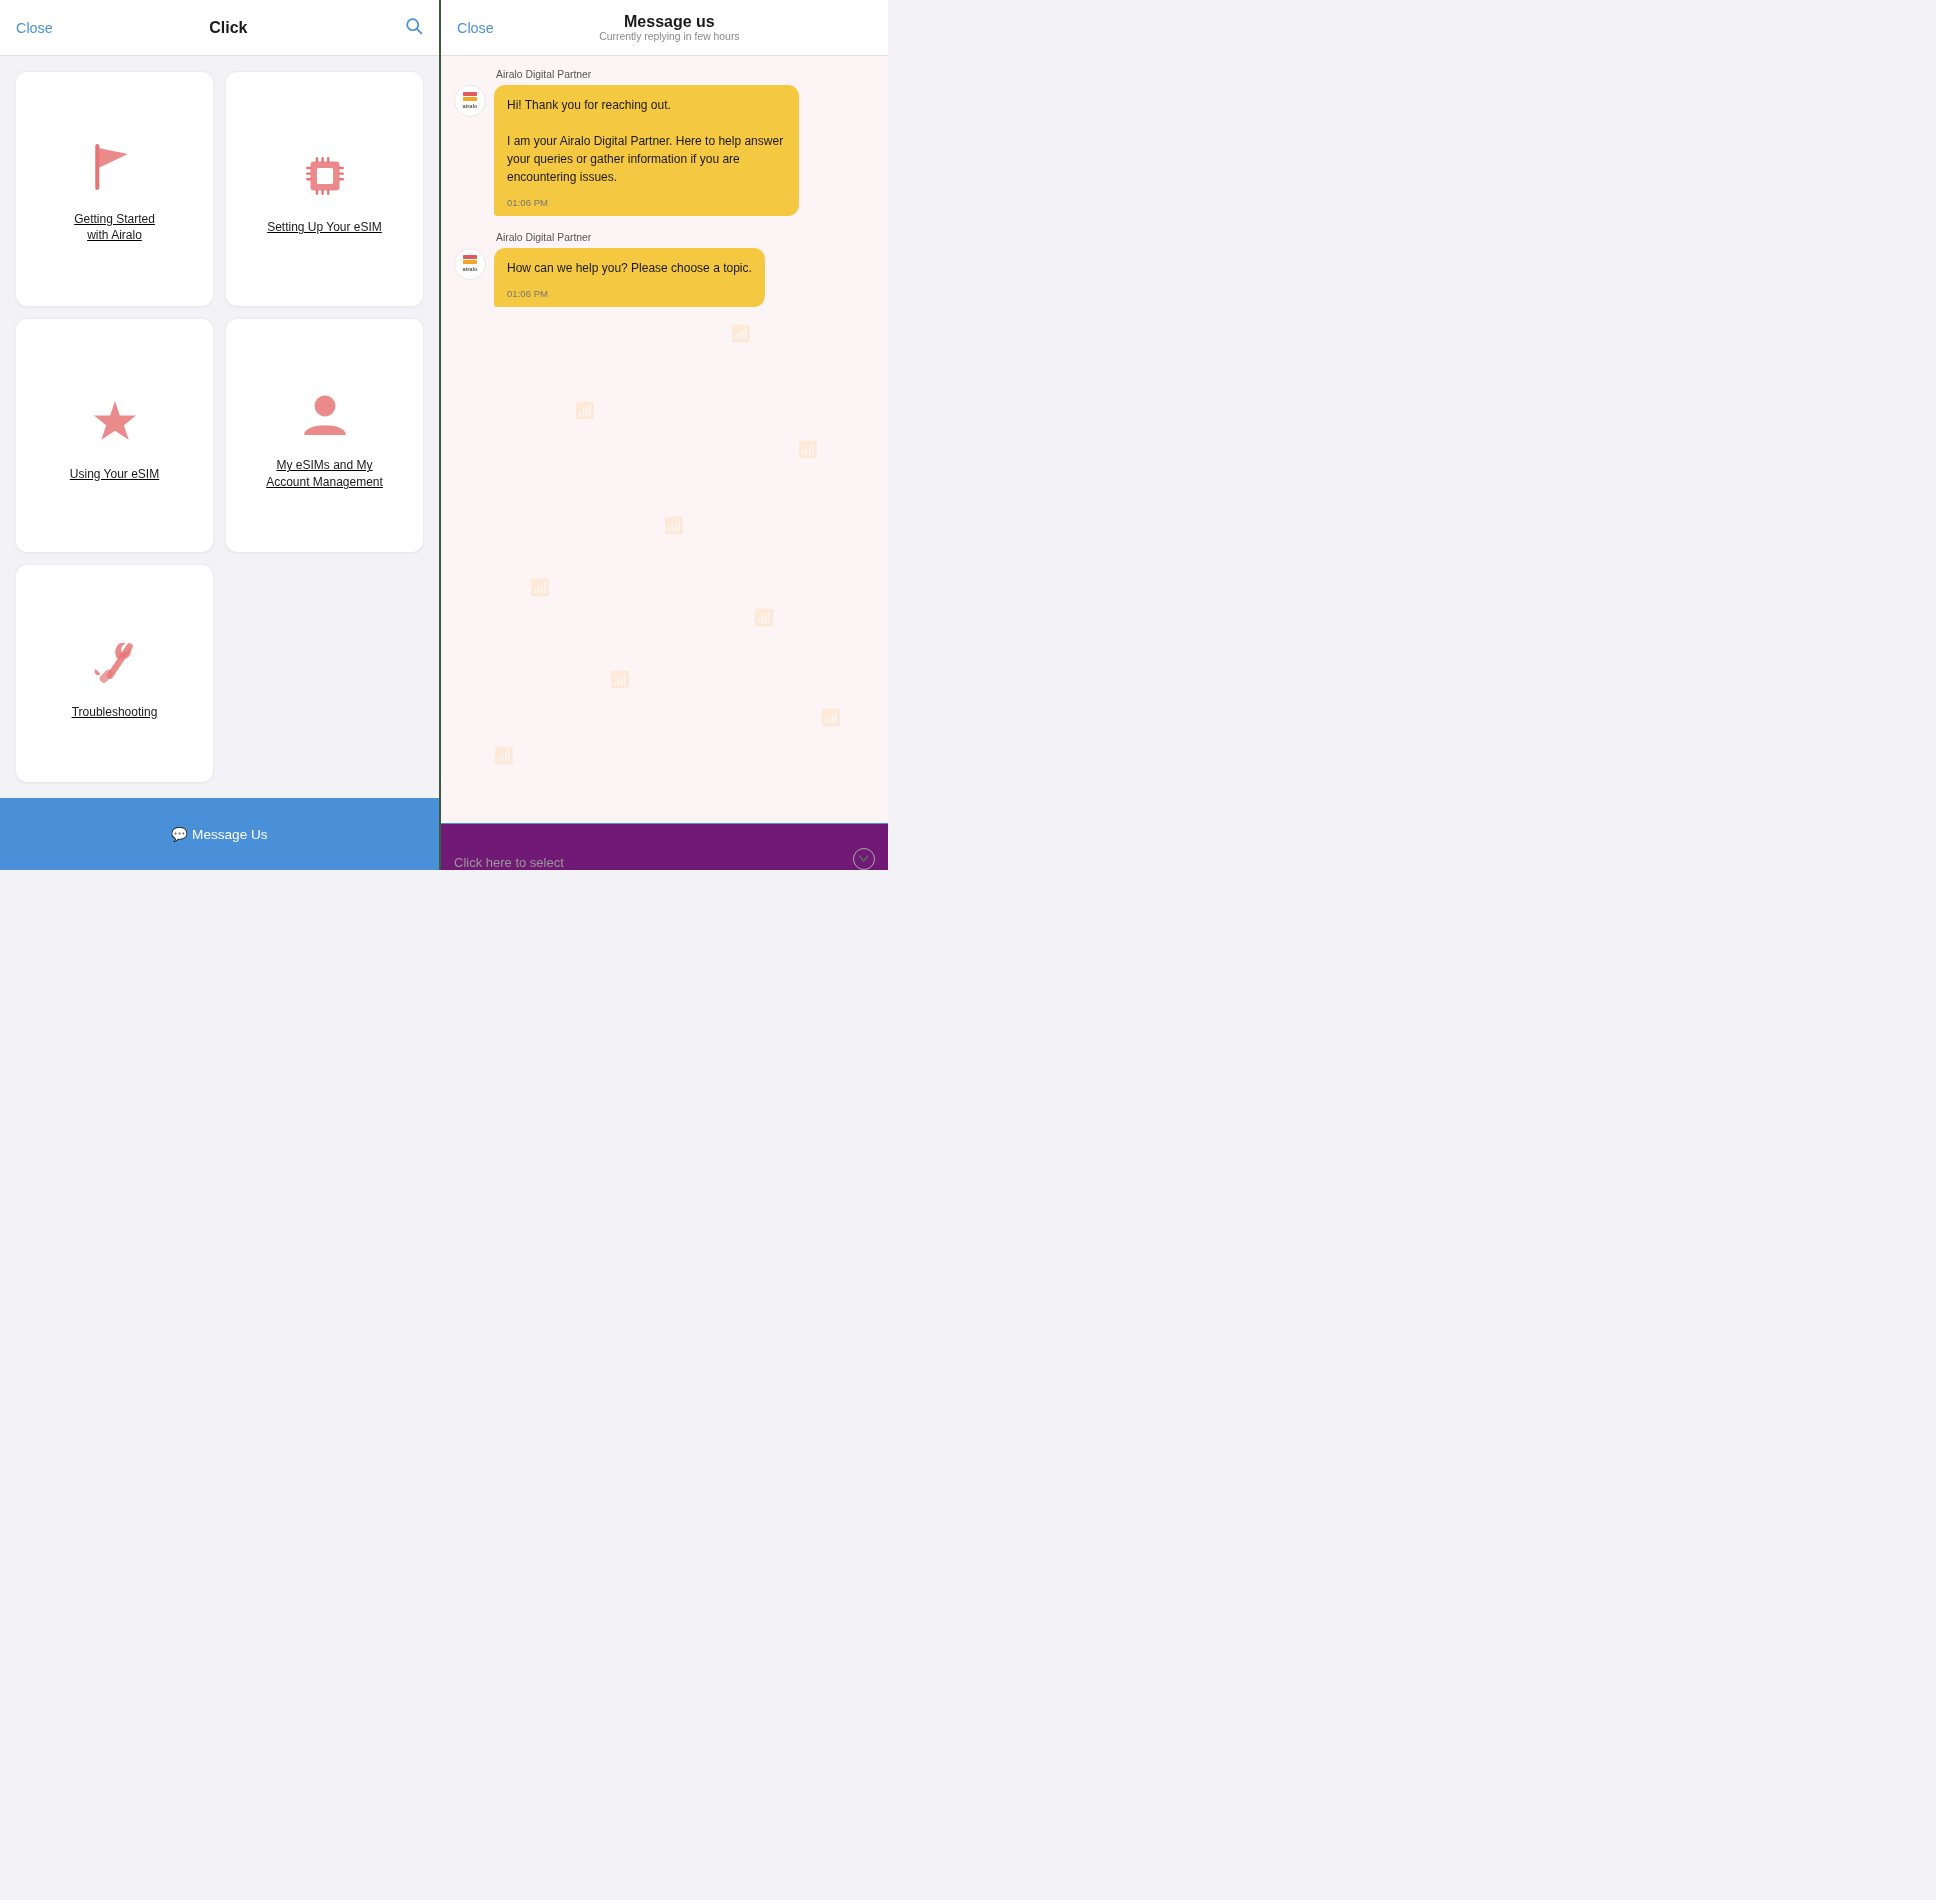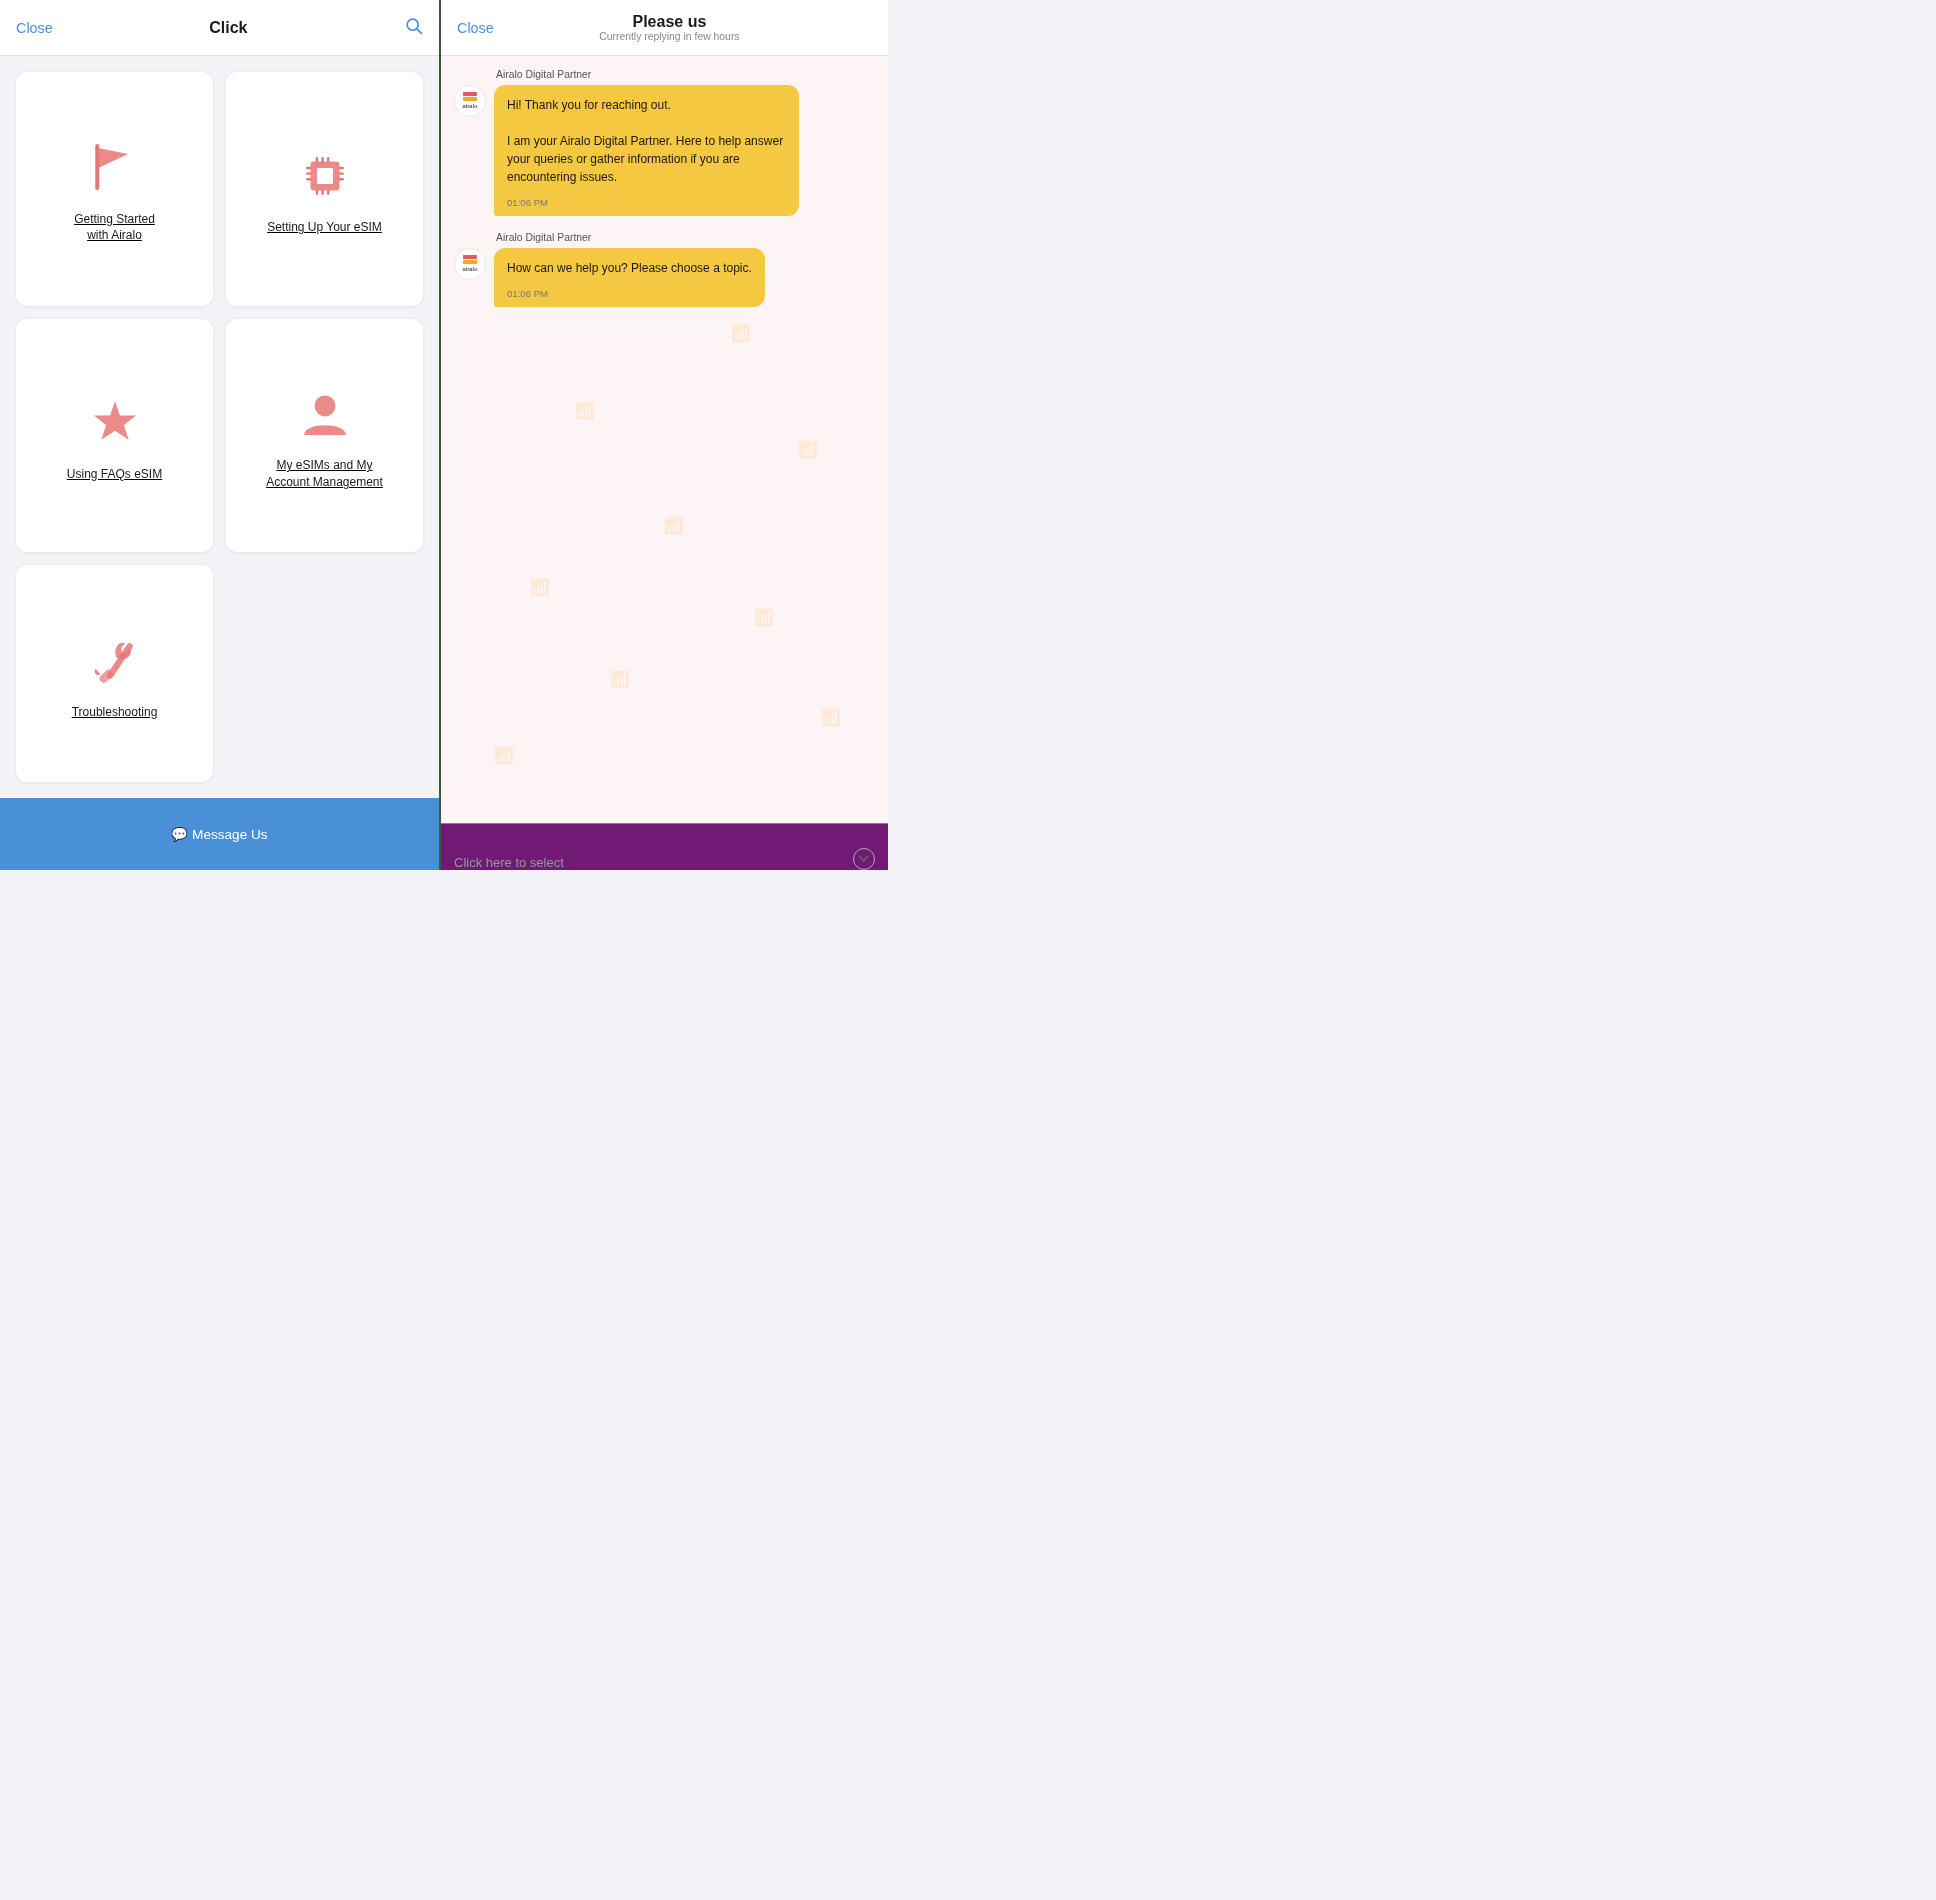--- a/index.html
+++ b/index.html
@@ -336,21 +336,21 @@
       </div>
       <span class="faq-card-label">Setting Up Your eSIM</span>
     </div>
 
     <div class="faq-card">
       <div class="faq-card-icon">
         <svg width="58" height="58" viewBox="0 0 72 72" fill="none">
           <polygon points="36,10 42,28 62,28 47,40 53,58 36,47 19,58 25,40 10,28 30,28" fill="#e87575" opacity="0.85"></polygon>
         </svg>
       </div>
-      <span class="faq-card-label">Using FAQs eSIM</span>
+      <span class="faq-card-label">Using Your eSIM</span>
     </div>
 
     <div class="faq-card">
       <div class="faq-card-icon">
         <svg width="58" height="58" viewBox="0 0 72 72" fill="none">
           <circle cx="36" cy="26" r="13" fill="#e87575" opacity="0.85"></circle>
           <path d="M10 62 C10 46 62 46 62 62" fill="#e87575" opacity="0.85"></path>
         </svg>
       </div>
       <span class="faq-card-label">My eSIMs and My<br>Account Management</span>
@@ -373,21 +373,21 @@
 
   <div class="message-us-bar">
     <span class="message-us-bar-text">💬 Message Us</span>
   </div>
 </div>
 
 <div class="right-panel">
   <div class="right-header">
     <span class="right-header-close">Close</span>
     <div class="right-header-info">
-      <span class="right-header-title">Please us</span>
+      <span class="right-header-title">Message us</span>
       <span class="right-header-subtitle">Currently replying in few hours</span>
     </div>
     <div style="width:40px"></div>
   </div>
 
   <div class="chat-area">
 
     <div class="bg-signals">
       <span class="signal" style="top:8%;left:55%">📶</span>
       <span class="signal" style="top:15%;left:75%">📶</span>

